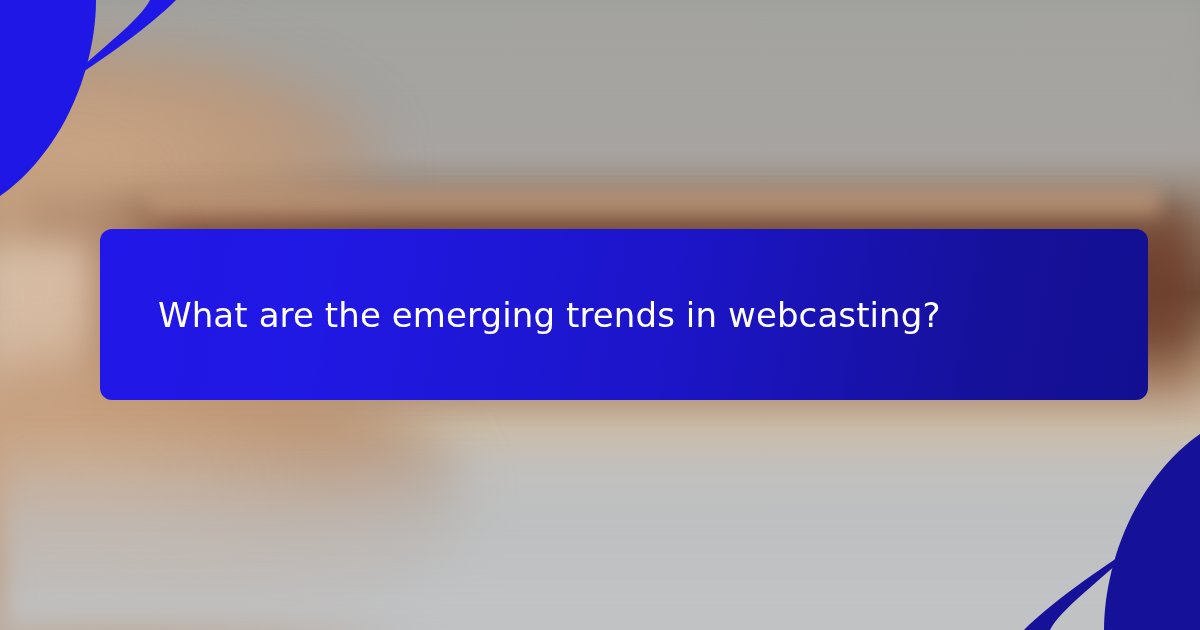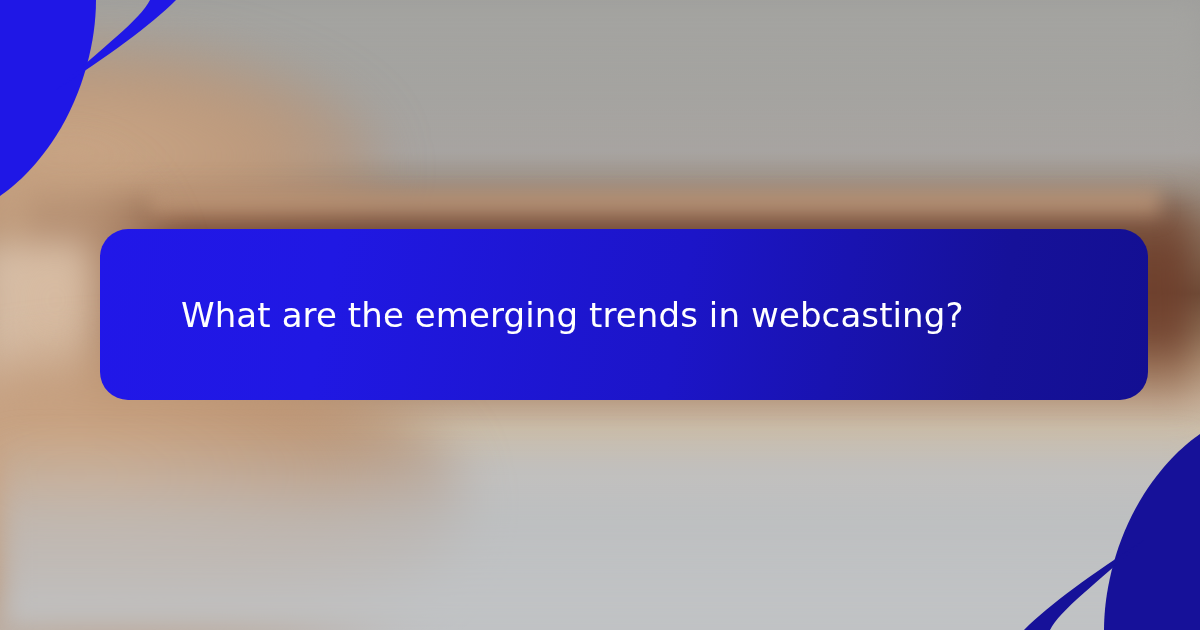--- a/index.html
+++ b/index.html
@@ -157,26 +157,26 @@
     pointer-events: none;
   }
 
   
   .question-card {
     position: absolute;
     left: 100px;
     top: 229px;
     width: 1048px;
     height: 171px;
-    border-radius: 28px;
+    border-radius: 12px;
     background: linear-gradient(100deg, #2117e8 0%, #2018e3 22%, #1c15c8 55%, #161199 85%, #130f92 100%);
     display: flex;
     align-items: center;
     box-sizing: border-box;
-    padding: 0 81px;
+    padding: 0 58px;
   }
   .question-text {
     color: #ffffff;
     font-size: 34px;
     line-height: 42px;
     font-weight: 400;
     letter-spacing: 0.1px;
     text-align: left;
     white-space: nowrap;
   }

